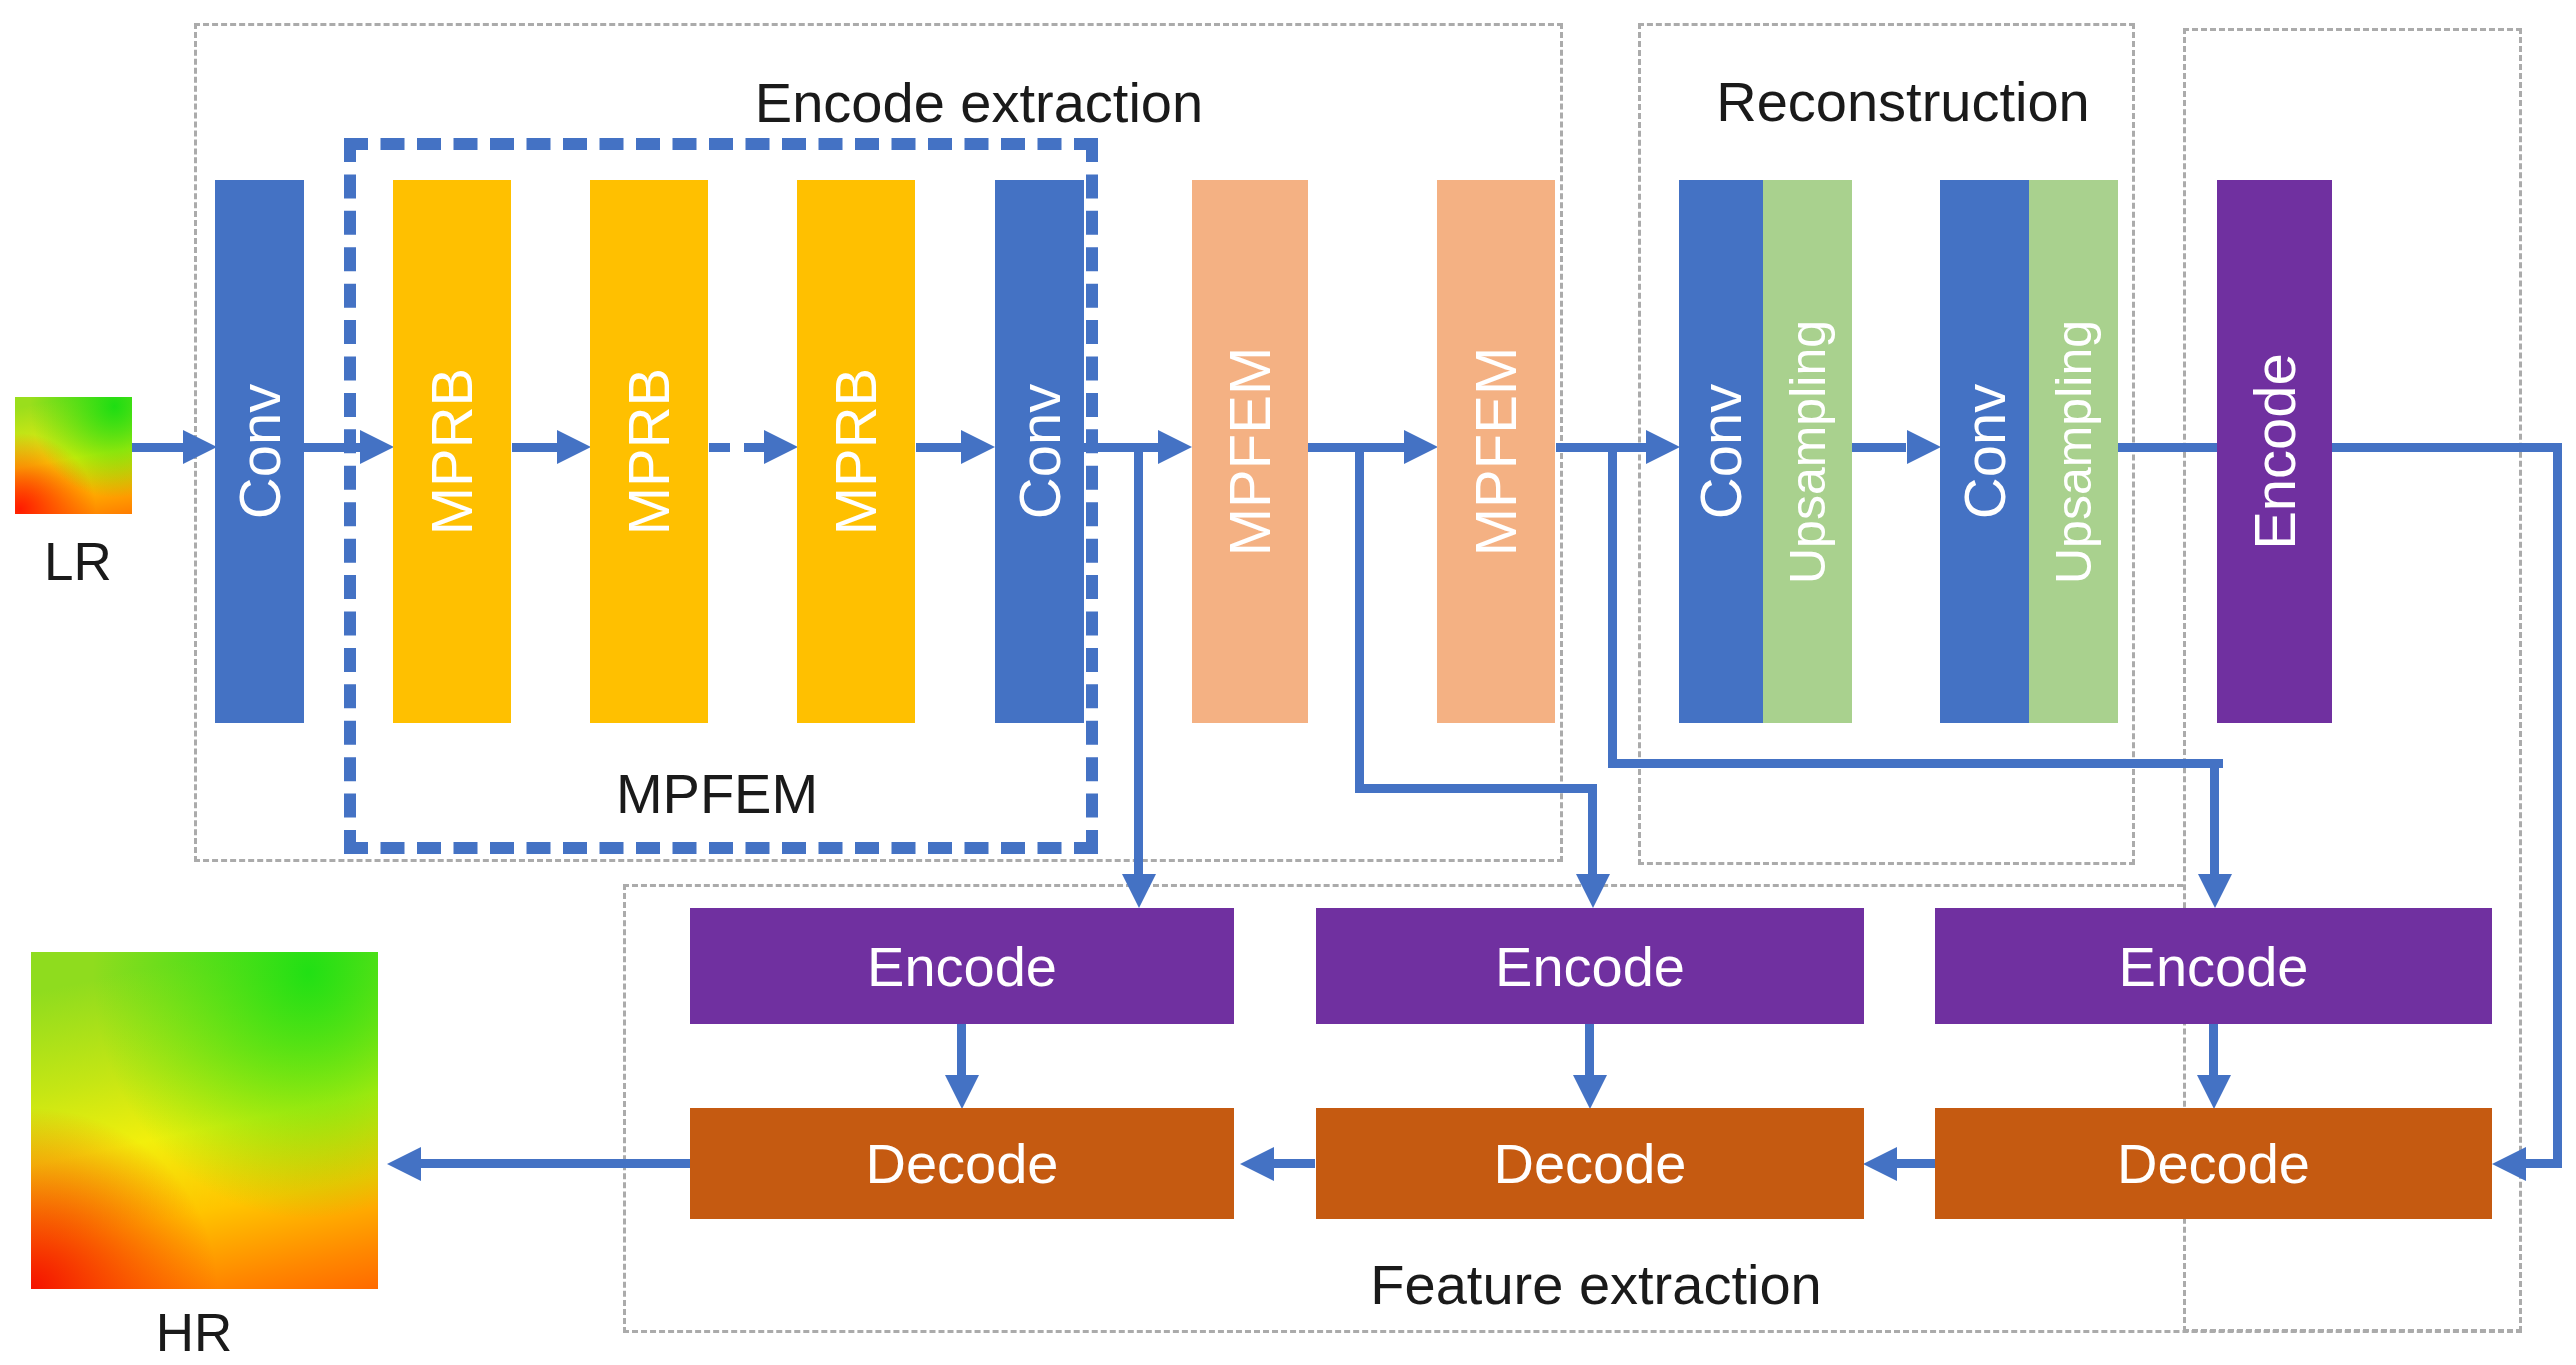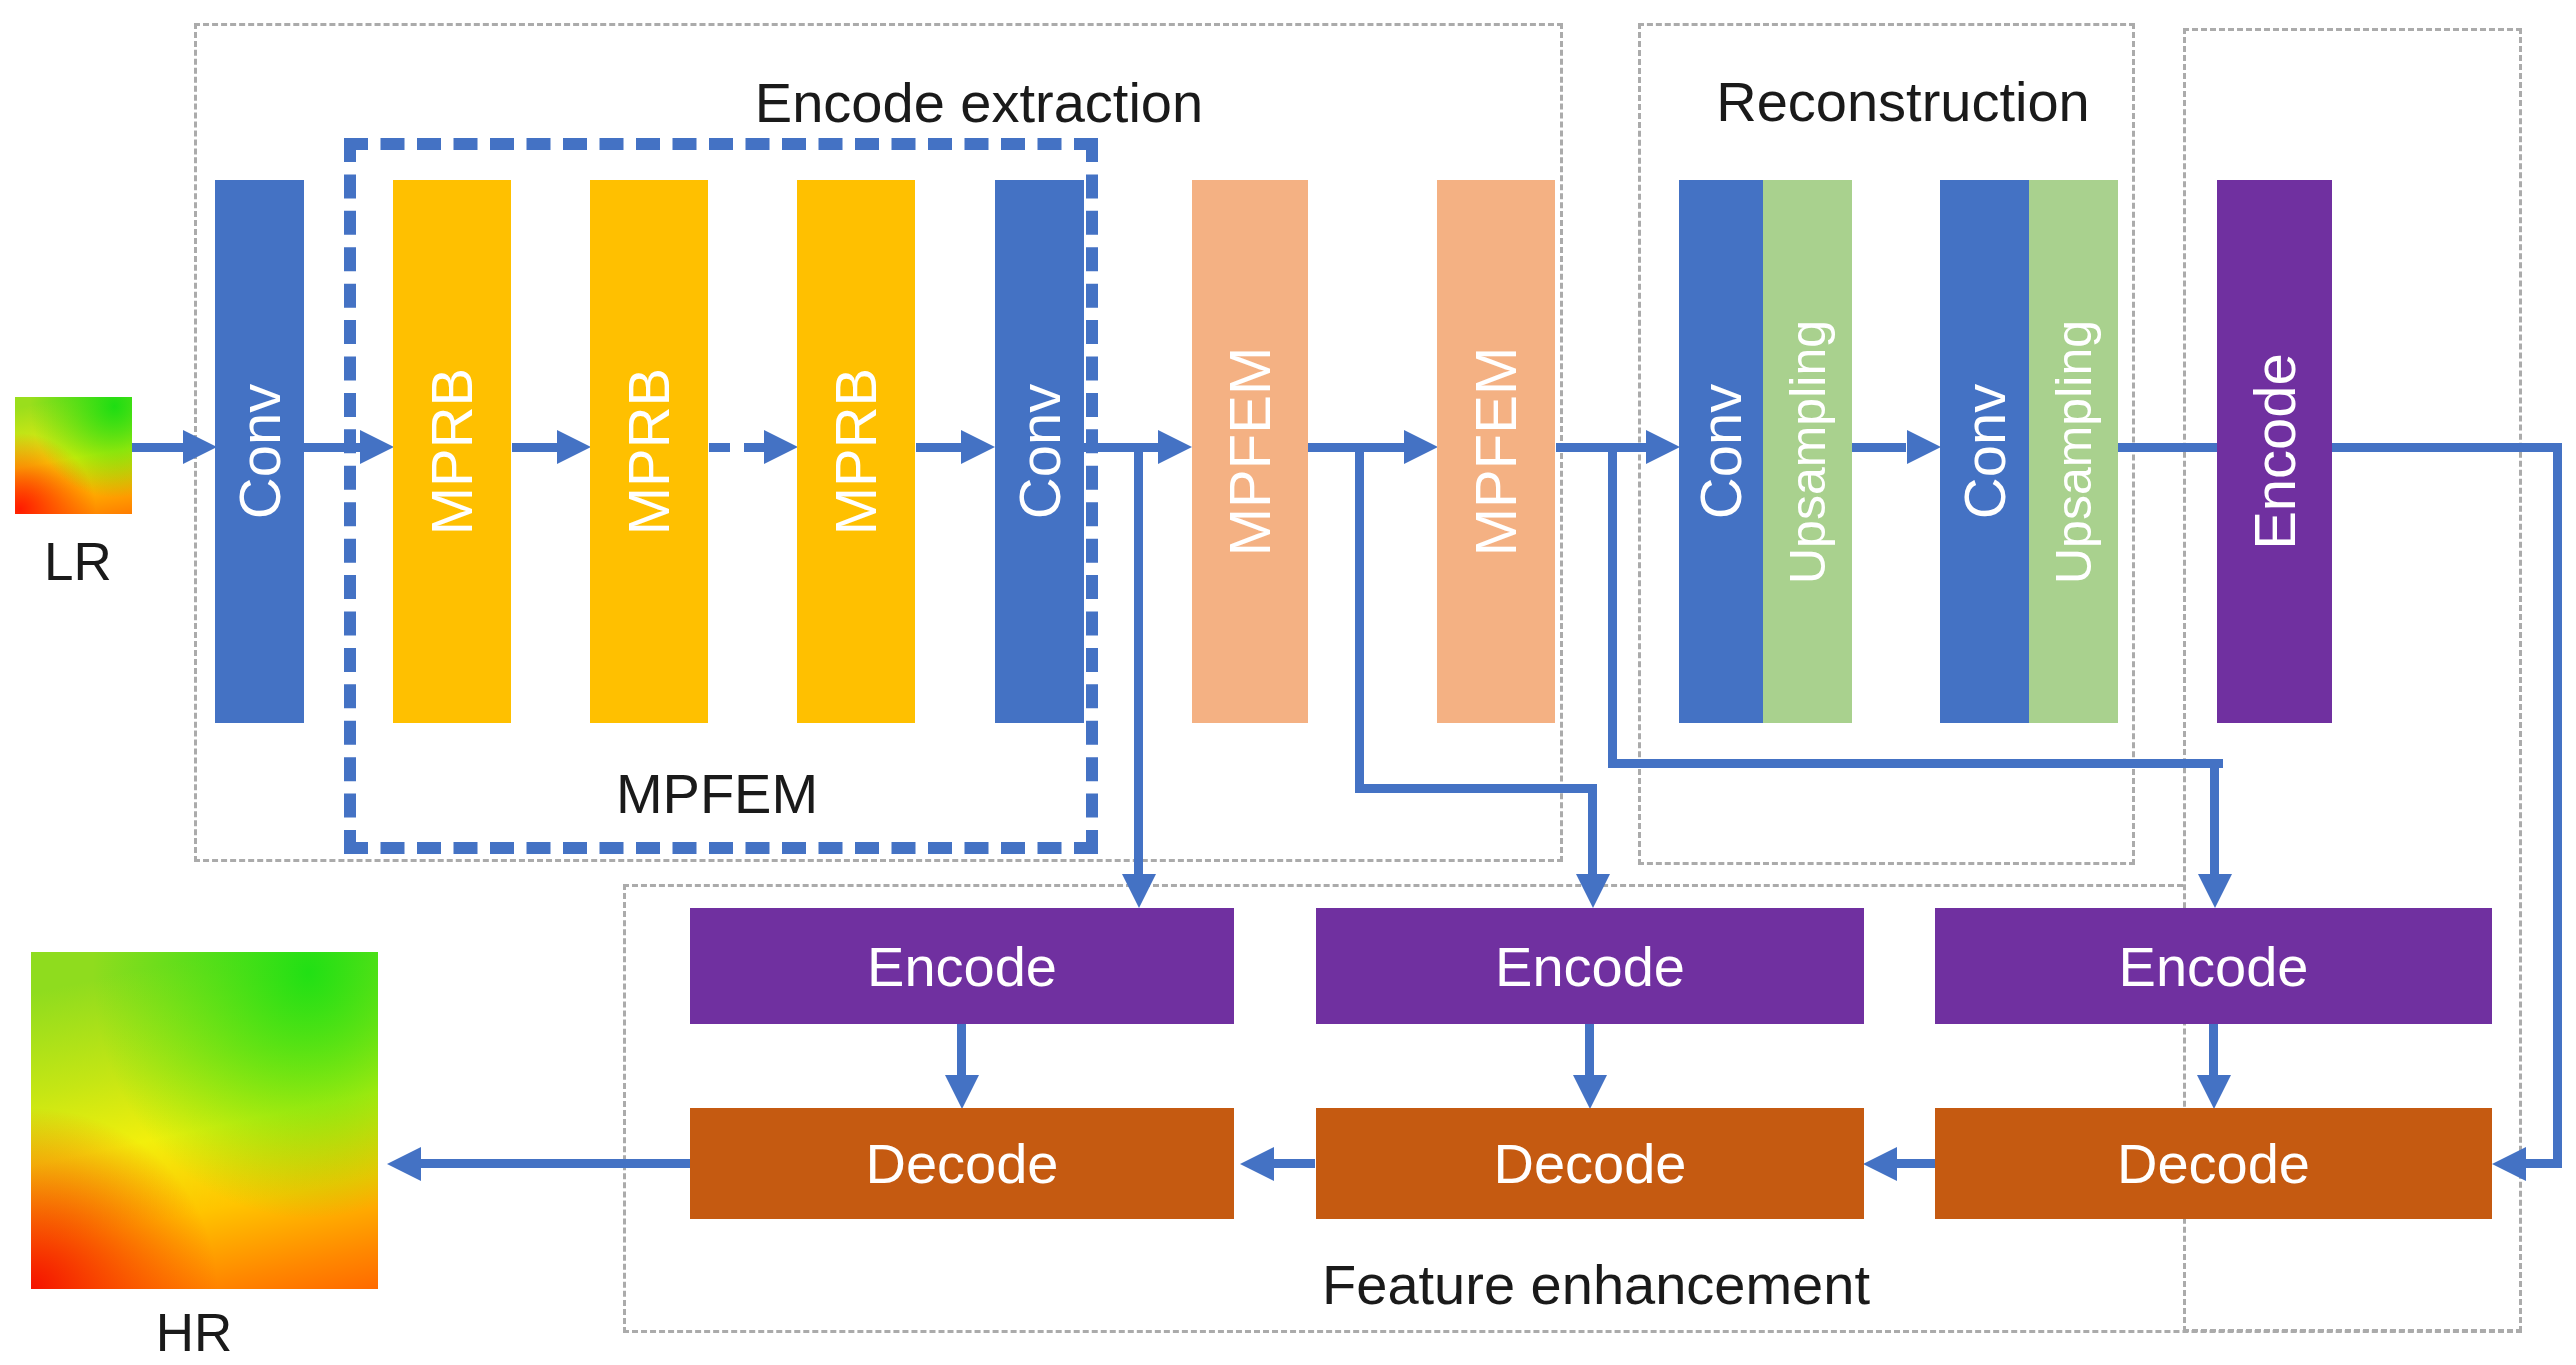--- a/index.html
+++ b/index.html
@@ -58,21 +58,21 @@
   <div class="gbox" style="left:194px;top:23px;width:1369px;height:839px;"></div>
   <div class="gbox" style="left:1638px;top:23px;width:497px;height:842px;"></div>
   <div class="gbox" style="left:2183px;top:28px;width:339px;height:1304px;"></div>
   <div class="gbox no-top" style="left:623px;top:884px;width:1899px;height:449px;"></div>
   <div class="gseg-top" style="left:623px;top:884px;width:1560px;"></div>
   <div class="bluebox" style="left:344px;top:138px;width:754px;height:716px;"></div>
 
   <div class="title" style="left:979px;top:70px;">Encode extraction</div>
   <div class="title" style="left:1903px;top:69px;">Reconstruction</div>
   <div class="title" style="left:717px;top:761px;">MPFEM</div>
-  <div class="title" style="left:1596px;top:1252px;">Feature enhancement</div>
+  <div class="title" style="left:1596px;top:1252px;">Feature extraction</div>
 
   <div class="terrain" id="lr-image"></div>
   <div class="title small-title" style="left:78px;top:531px;">LR</div>
   <div class="terrain" id="hr-image"></div>
   <div class="title small-title" style="left:194px;top:1302px;">HR</div>
 
   <div class="bar" style="left:215px;width:89px;background:var(--conv-blue);">
       <span class="lbl">Conv</span>
     </div>
   <div class="bar" style="left:393px;width:118px;background:var(--mprb-yellow);">

